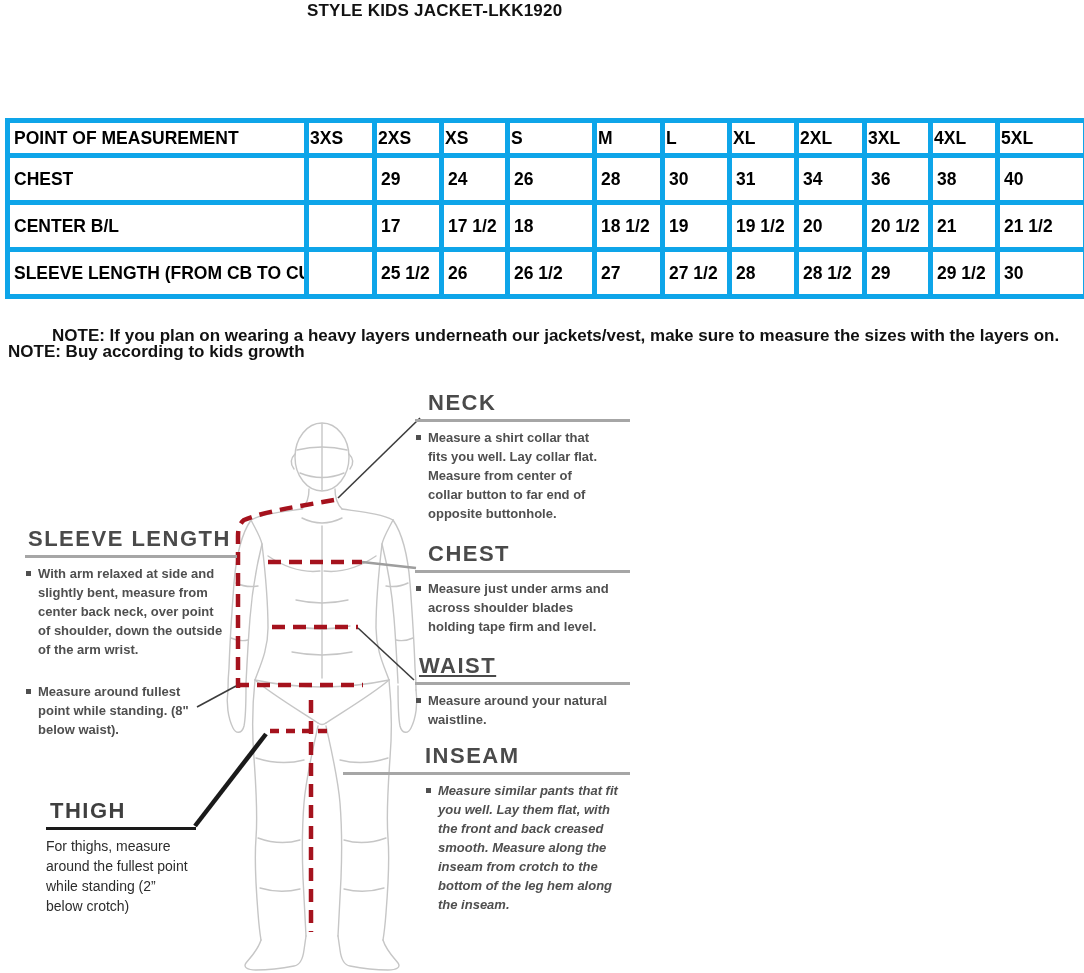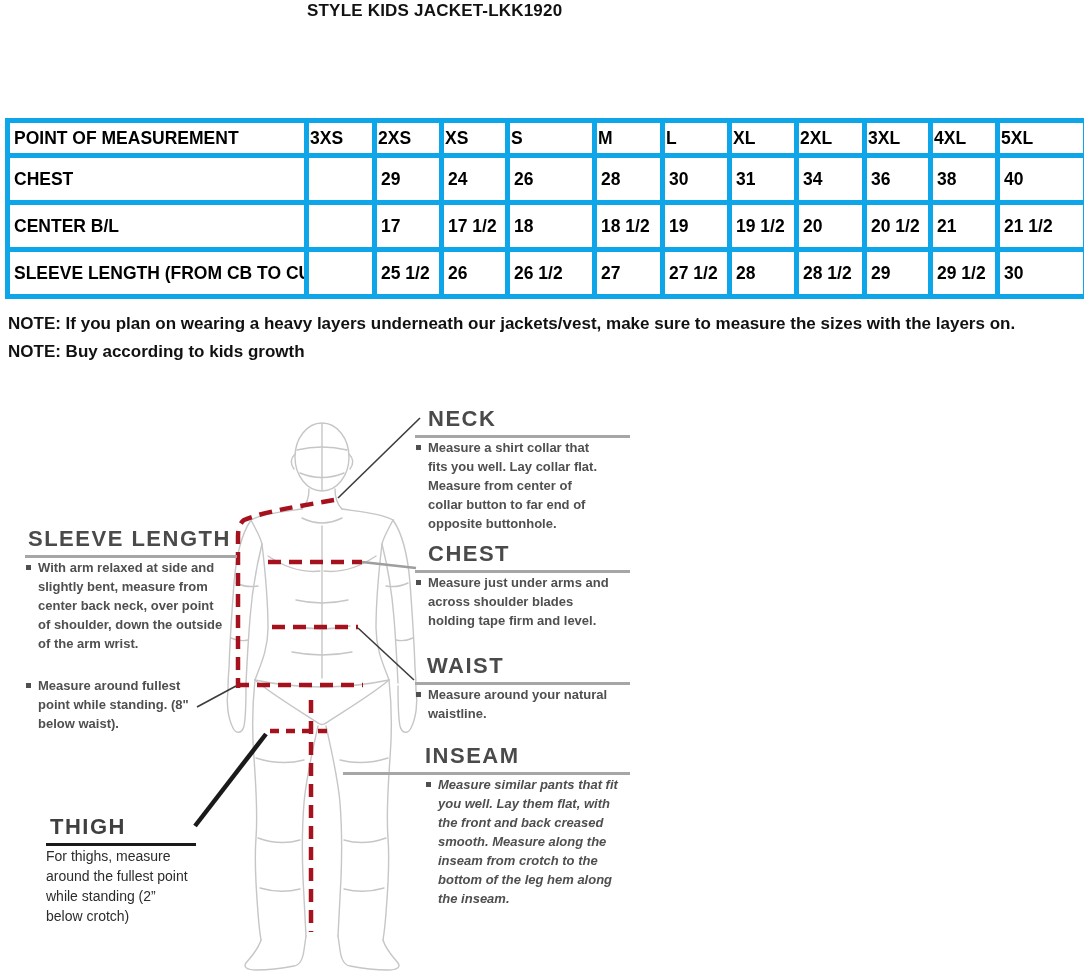--- a/index.html
+++ b/index.html
@@ -20,56 +20,56 @@
     border-collapse:collapse; table-layout:fixed;
     font-size:17.5px; font-weight:bold; color:#000;
   }
   table.size-table th, table.size-table td { border:5px solid #0ea5e9; overflow:hidden; white-space:nowrap; }
   table.size-table thead th { height:28px; text-align:left; border-bottom:4px solid #0d0d0d; }
   table.size-table thead th.left { text-align:left; padding-left:4px; }
   table.size-table tbody td { height:40px; text-align:left; padding-left:4px; vertical-align:middle; }
 
   
   .note { position:absolute; left:8px; font-size:17px; font-weight:bold; color:#111; white-space:nowrap; }
-  .note1 { top:314px; }
+  .note1 { top:326px;margin-left:44px; }
   .note2 { top:342px; }
 
   
   .diagram { position:absolute; left:0; top:378px; width:660px; height:595px; }
   .diagram svg { position:absolute; left:0; top:0; }
 
   .callout { position:absolute; }
   .co-head {
     font-size:22px; font-weight:bold; letter-spacing:1.5px; color:#4a4a4a;
     border-bottom:3px solid #a6a6a6; padding-bottom:3px;
   }
-  .co-desc { display:flex; }
+  .co-desc { display:flex; margin-top:6px; }
   .co-desc .sq { flex:0 0 auto; width:5px; height:5px; background:#4f4f4f; margin:7px 7px 0 1px; }
   .co-desc .txt { font-size:13px; line-height:19px; font-weight:bold; color:#4f4f4f; }
 
-  .neck   { left:415px; top:28px;  width:215px; }
+  .neck   { left:415px; top:12px;  width:215px; }
   .neck   .co-head { padding-left:13px; }
   .neck   .txt { width:178px; }
   .chest  { left:415px; top:163px; width:215px; }
   .chest  .co-head { padding-left:13px; }
   .chest  .txt { width:188px; }
   .waist  { left:415px; top:275px; width:215px; }
-  .waist  .co-head { padding-left:12px; }
+  .waist  .co-head { padding-left:4px;text-decoration:underline; }
   .waist  .txt { width:188px; }
   .inseam { left:343px; top:365px; width:287px; }
   .inseam .co-head { padding-left:82px; }
   .inseam .co-desc { margin-left:82px; }
   .inseam .txt { width:185px;font-style:italic; }
   .sleeve { left:25px;  top:148px; width:212px; }
   .sleeve .co-head { padding-left:3px; }
   .sleeve .txt { width:190px; }
   .seat   { left:25px;  top:298px; width:172px; }
   .seat   .co-head { padding-left:5px; }
   .seat   .txt { width:160px; }
-  .thigh  { left:46px;  top:436px; width:150px; }
+  .thigh  { left:46px;  top:420px; width:150px; }
   .thigh  .co-head { border-bottom:3px solid #1a1a1a; color:#3f3f3f; padding-left:4px; }
   .thigh  .co-desc .txt { font-weight:normal; color:#2c2c2c; font-size:14px; line-height:20px; width:190px; }
 </style>
 </head>
 <body>
 
 <div id="page">
 
   <div class="title">STYLE KIDS JACKET-LKK1920</div>
 

